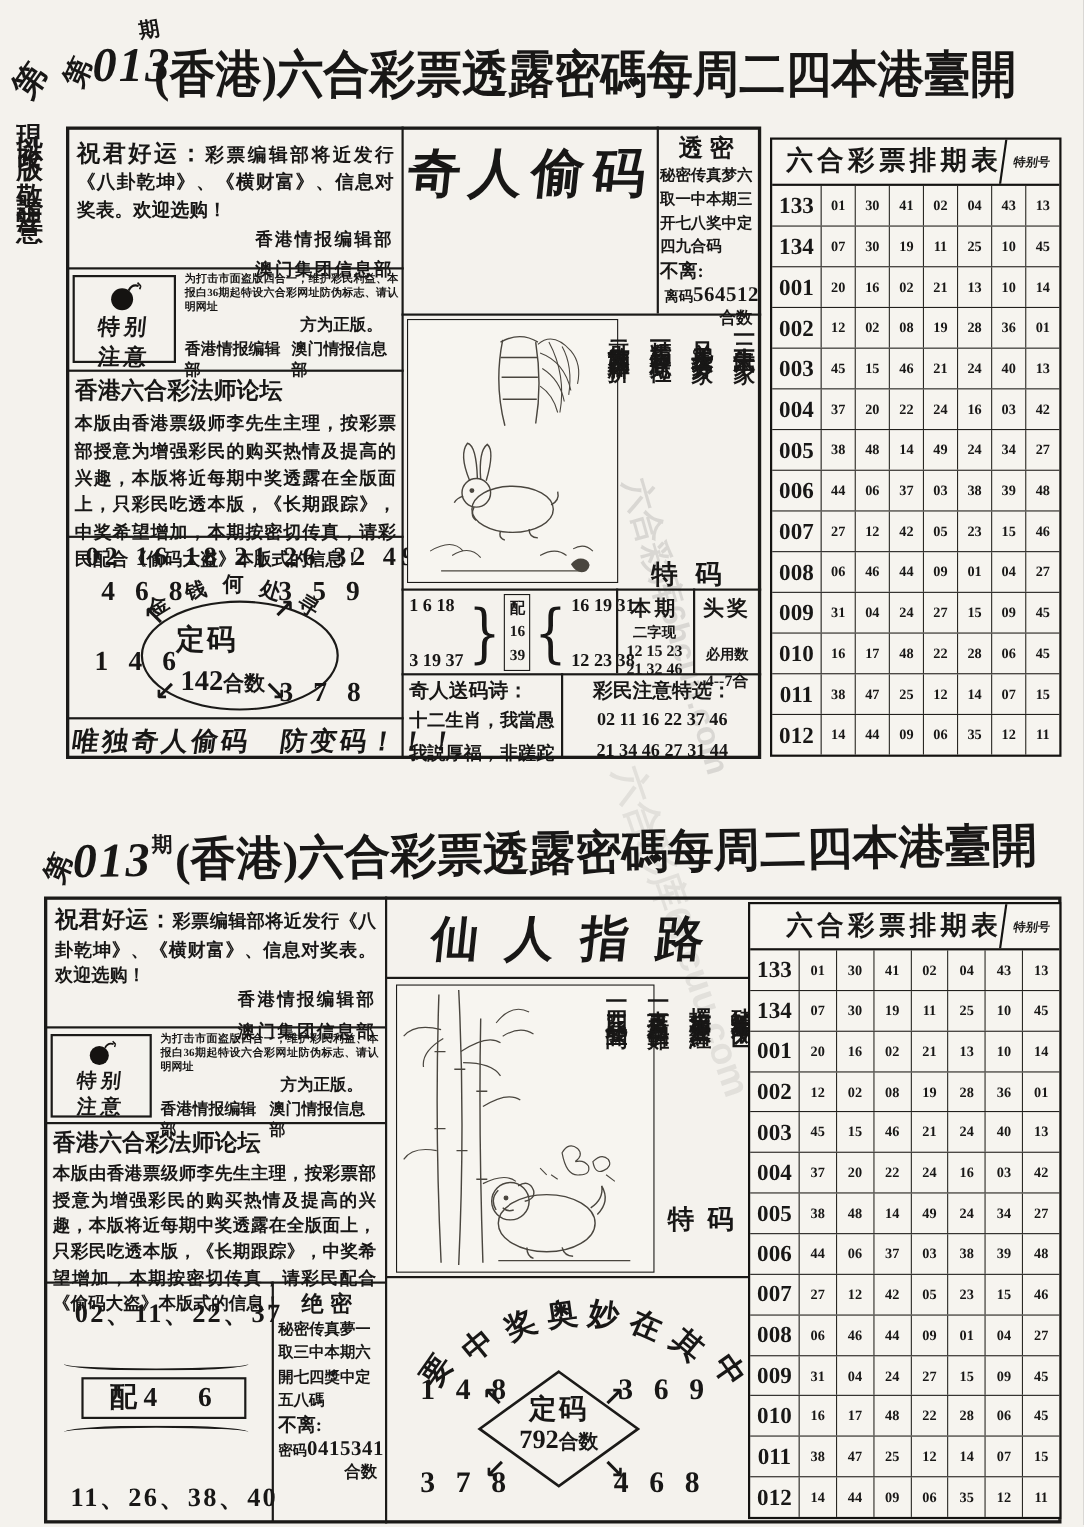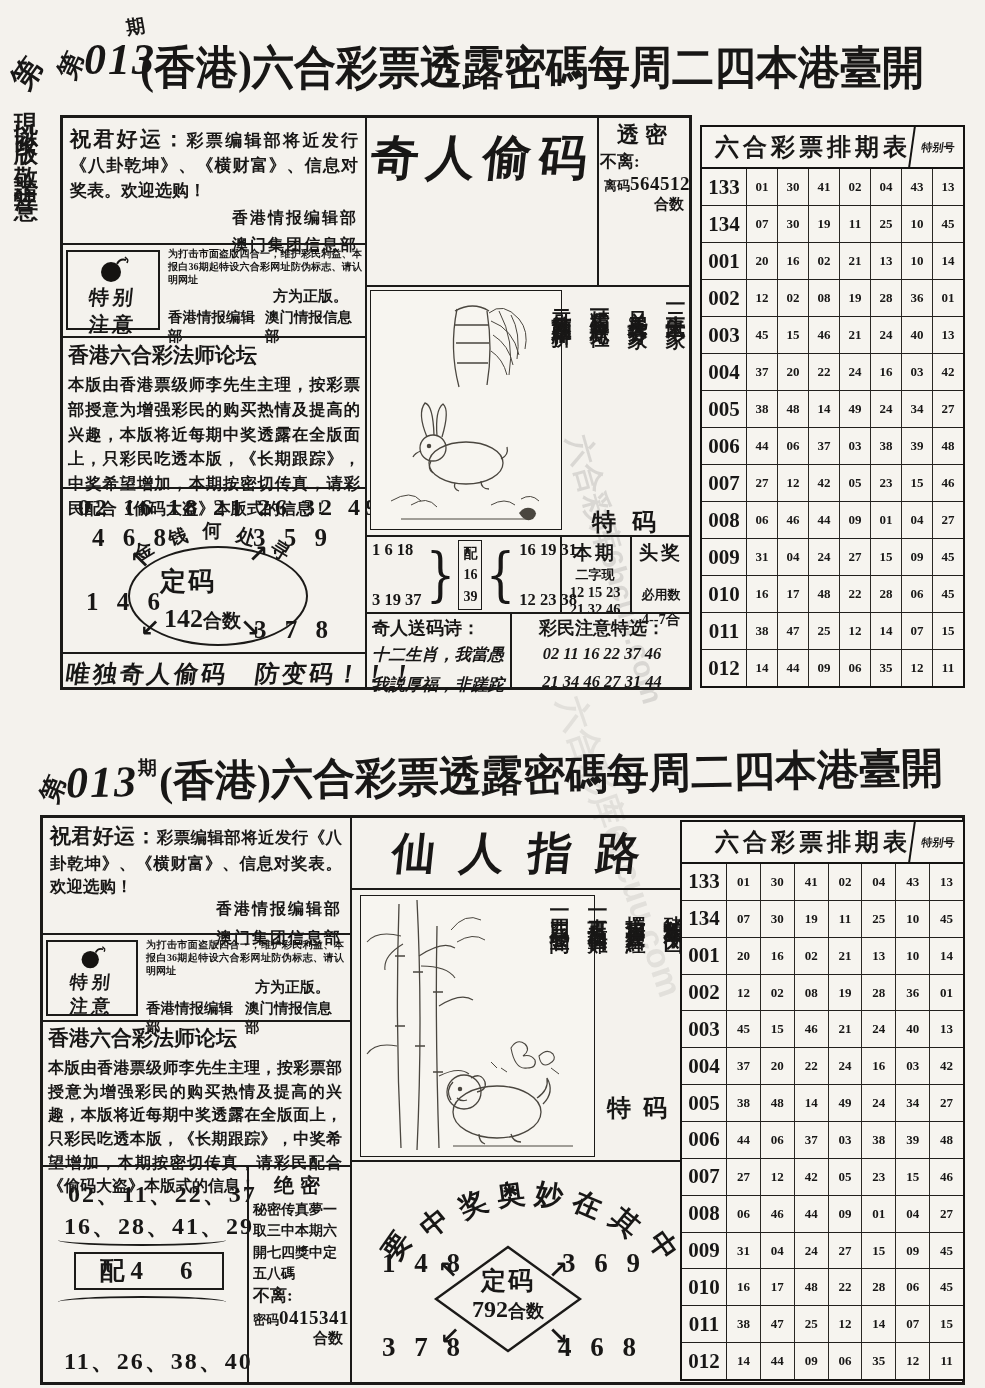--- a/index.html
+++ b/index.html
@@ -49,21 +49,21 @@
   .pair{display:flex;align-items:center;justify-content:space-between;box-sizing:border-box;padding:0 2px;}
   .pair .nums2{font-size:16.5px;font-weight:600;white-space:nowrap;line-height:1;}
   .pair .nums2 div+div{margin-top:34px;}
   .brace{font-size:58px;font-weight:400;line-height:.9;font-family:"DejaVu Serif",serif;transform:scaleX(.8);}
   .peibox{border:1.5px solid #1b1a18;text-align:center;font-size:13.5px;font-weight:700;line-height:1.25;padding:2px 4px;}
   .cellblk{box-sizing:border-box;text-align:center;}
   .cellblk .t{font-size:19px;font-weight:800;letter-spacing:3px;}
   .cellblk .s{font-size:13px;font-weight:700;}
   .cellblk .v{font-size:14.5px;font-weight:600;white-space:nowrap;}
   .listblk .t{font-size:18px;font-weight:800;}
-  .listblk .v{font-size:16.5px;font-weight:700;white-space:nowrap;font-style:italic;}
+  .listblk .v{font-size:16.5px;font-weight:700;white-space:nowrap;}
   
   .paiqi{position:absolute;border:2.5px solid #141311;box-sizing:border-box;display:flex;flex-direction:column;background:#f6f4ef;}
   .paiqi-head{display:flex;border-bottom:2.5px solid #141311;height:40px;flex:0 0 auto;}
   .paiqi-title{flex:1;font-size:24px;font-weight:800;letter-spacing:4px;text-align:right;line-height:40px;white-space:nowrap;}
   .paiqi-special{width:50px;border-left:2px solid #141311;font-size:11px;font-weight:700;text-align:center;display:flex;align-items:center;justify-content:center;transform:skewX(-8deg);}
   .paiqi-body{flex:1;display:flex;flex-direction:column;}
   .trow{flex:1;display:flex;border-top:1.5px solid #22201d;}
   .trow:first-child{border-top:none;}
   .tlabel{width:44px;font-size:21px;font-weight:700;display:flex;align-items:center;justify-content:center;border-right:1.5px solid #22201d;}
   .tcell{flex:1;font-size:13px;font-weight:600;display:flex;align-items:center;justify-content:center;border-right:1px solid #2a2824;}
@@ -156,20 +156,26 @@
   <div class="abs slogan" style="left:66px;top:658px;width:296px;text-align:center;">唯独奇人偷码　防变码！！！</div>
 
   <div class="vline" style="left:365px;top:115px;height:575px;"></div>
 
   <div class="abs callig" style="left:370px;top:126px;width:226px;text-align:center;font-size:48px;letter-spacing:8px;">奇人偷码</div>
   <div class="vline" style="left:597px;top:115px;height:170px;"></div>
   <div class="hline" style="left:365px;top:285px;width:327px;"></div>
 
   <div class="abs" style="left:600px;top:120px;width:90px;">
     <div class="toumi-title">透密</div>
+    <div>
+        <div class="toumi-line">秘密传真梦六</div>
+        <div class="toumi-line">取一中本期三</div>
+        <div class="toumi-line">开七八奖中定</div>
+        <div class="toumi-line">四九合码</div>
+      </div>
     <div class="buli">不离:</div>
     <div style="white-space:nowrap;text-align:right;"><span style="font-size:13px;font-weight:700;">离码</span><span class="codebig">564512</span></div>
     <div style="font-size:15px;font-weight:700;text-align:right;padding-right:6px;">合数</div>
   </div>
 
   <div class="abs" style="left:370px;top:290px;width:192px;height:240px;border:1.5px solid #1b1a18;box-sizing:border-box;background:#f7f5f0;">
     <svg width="189" height="237" viewBox="0 0 189 237" stroke="#4a463f" fill="none" stroke-width="1.3">
       <path d="M86 18 q-8 40 2 78 M116 20 q6 38 0 74"></path>
       <path d="M84 20 q18 -10 34 0 M84 34 h34 M85 52 h33 M86 72 h31"></path>
       <path d="M118 22 q14 -12 30 6 q10 12 6 30 M140 24 q10 18 6 44 M128 20 q16 30 10 64" stroke-width="1"></path>
@@ -420,21 +426,20 @@
   </div>
   <div class="hline" style="left:40px;top:1020px;width:310px;"></div>
 
   <div class="abs" style="left:48px;top:1024px;width:294px;">
     <div class="forum-title">香港六合彩法师论坛</div>
     <p class="forum-body just" style="font-size:16px;line-height:1.48;">本版由香港票级师李先生主理，按彩票部授意为增强彩民的购买热情及提高的兴趣，本版将近每期中奖透露在全版面上，只彩民吃透本版，《长期跟踪》，中奖希望增加，本期按密切传真，请彩民配合《偷码大盗》本版式的信息！</p>
   </div>
   <div class="hline" style="left:40px;top:1165px;width:310px;"></div>
 
   <div class="abs bignums" style="left:68px;top:1178px;">02、11、22、37</div>
-  <div class="abs bignums" style="left:64px;top:1210px;">16、28、41、29</div>
   <div class="brace-h brace-down" style="left:58px;top:1234px;width:168px;"></div>
   <div class="pei46" style="left:74px;top:1252px;width:150px;height:38px;line-height:34px;">配4　6</div>
   <div class="brace-h brace-up" style="left:58px;top:1296px;width:168px;"></div>
   <div class="abs bignums" style="left:64px;top:1345px;">11、26、38、40</div>
   <div class="vline" style="left:247px;top:1165px;height:218px;"></div>
 
   <div class="abs" style="left:253px;top:1172px;width:94px;">
     <div class="toumi-title" style="font-size:20px;">绝密</div>
     <div style="line-height:1.7;">
         <div class="toumi-line">秘密传真夢一</div>

